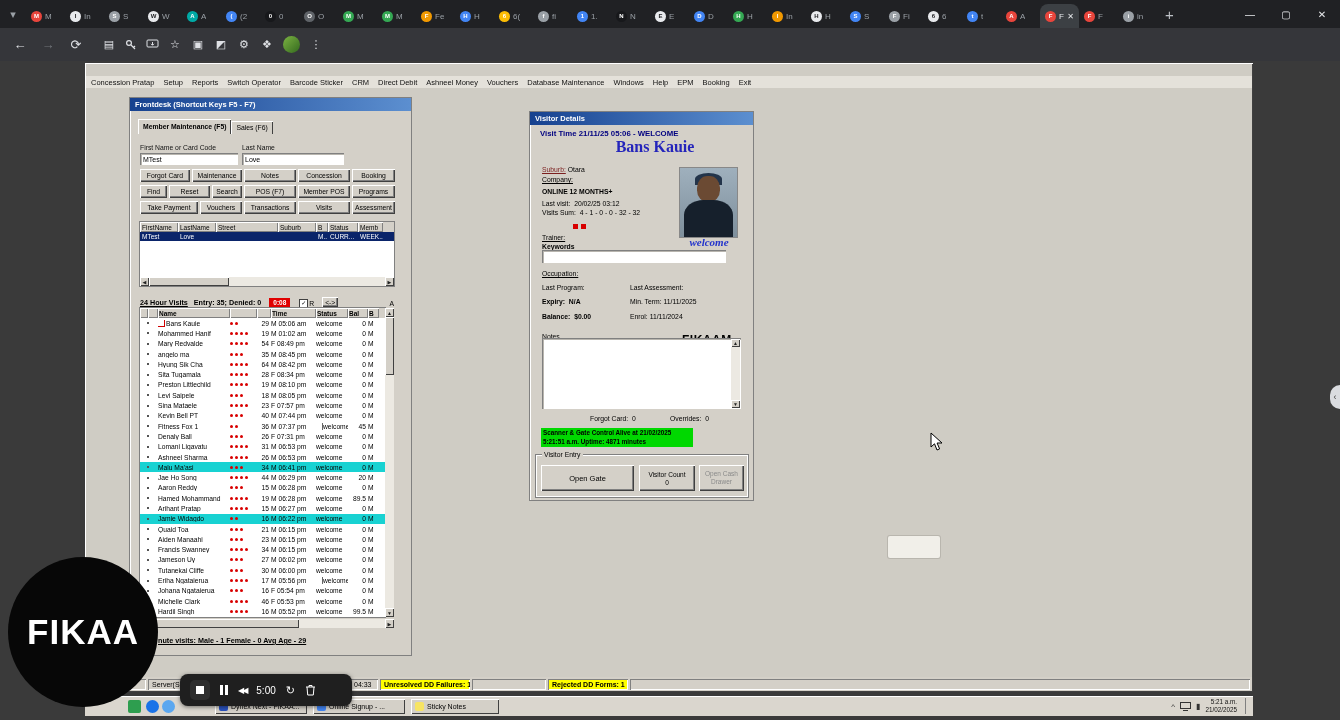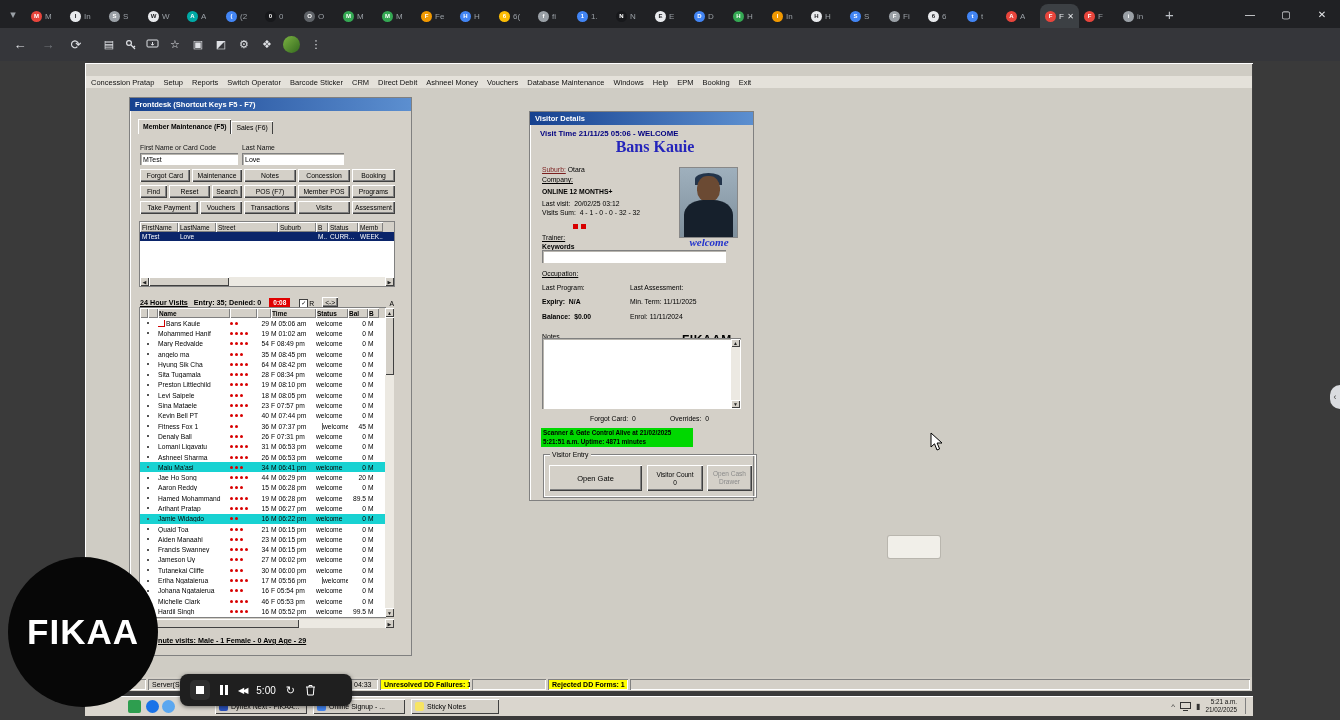--- a/index.html
+++ b/index.html
@@ -98,21 +98,21 @@
 .vd-photo{position:absolute;left:150px;top:56px;width:57px;height:69px;background:linear-gradient(#9fb0bd,#7e8f9c);overflow:hidden;box-shadow:0 0 0 1px #888}
 .vd-photo .head{position:absolute;left:17px;top:8px;width:23px;height:26px;border-radius:45%;background:#6b4a33}
 .vd-photo .cap{position:absolute;left:15px;top:5px;width:27px;height:12px;border-radius:50% 50% 0 0;background:#23344a}
 .vd-photo .body{position:absolute;left:4px;top:32px;width:49px;height:37px;border-radius:40% 40% 0 0;background:#16202c}
 .vd-welcome{position:absolute;left:146px;top:124px;width:66px;text-align:center;font-family:"Liberation Serif",serif;font-style:italic;font-weight:bold;font-size:11px;color:#2233cc}
 .redsq{position:absolute;width:5px;height:5px;background:#d80000}
 .vd-input{position:absolute;left:12px;top:138px;width:184px;height:13px}
 .vd-notes{position:absolute;left:12px;top:226px;width:199px;height:71px}
 .vd-notes .ns{position:absolute;right:1px;top:1px;bottom:1px;width:9px;background:#ece9e2;display:flex;flex-direction:column;justify-content:space-between}
 .vd-green{position:absolute;left:11px;top:316px;width:152px;height:19px;background:#00d800;color:#000;font-size:6.3px;line-height:1.4;padding:1px 2px;font-weight:bold}
-.vd-group{position:absolute;left:14px;top:343px;width:212px;height:42px;box-shadow:inset 0 0 0 1px #fff,0 0 0 1px #808080}
+.vd-group{position:absolute;left:6px;top:343px;width:212px;height:42px;box-shadow:inset 0 0 0 1px #fff,0 0 0 1px #808080}
 .vd-group .cap2{position:absolute;left:6px;top:-4px;background:#d4d0c8;font-size:6.8px;padding:0 2px}
 .vd-brand{position:absolute;left:152px;top:221px;font-size:12px;font-weight:bold;letter-spacing:.5px;color:#000}
 .opengate{position:absolute;left:5px;top:10px;width:93px;height:26px;font-size:7.5px}
 .vcount{position:absolute;left:103px;top:10px;width:56px;height:26px;flex-direction:column;font-size:6.5px;gap:1px}
 .cashdrawer{position:absolute;left:163px;top:10px;width:45px;height:26px;color:#8a8a8a;font-size:6.5px;text-align:center;white-space:normal;line-height:1.2;padding:0 3px}
 
 
 .statusbar{position:absolute;left:1px;bottom:1px;right:1px;height:14px;background:#d4d0c8;display:flex;align-items:center;gap:2px;padding:1px 2px}
 .seg{height:11px;box-shadow:inset 1px 1px 0 #808080,inset -1px -1px 0 #fff;font-size:7px;display:flex;align-items:center;padding:0 4px;white-space:nowrap;overflow:hidden;color:#000;flex:none}
 .seg.yellow{background:#ffff00;font-weight:bold}

